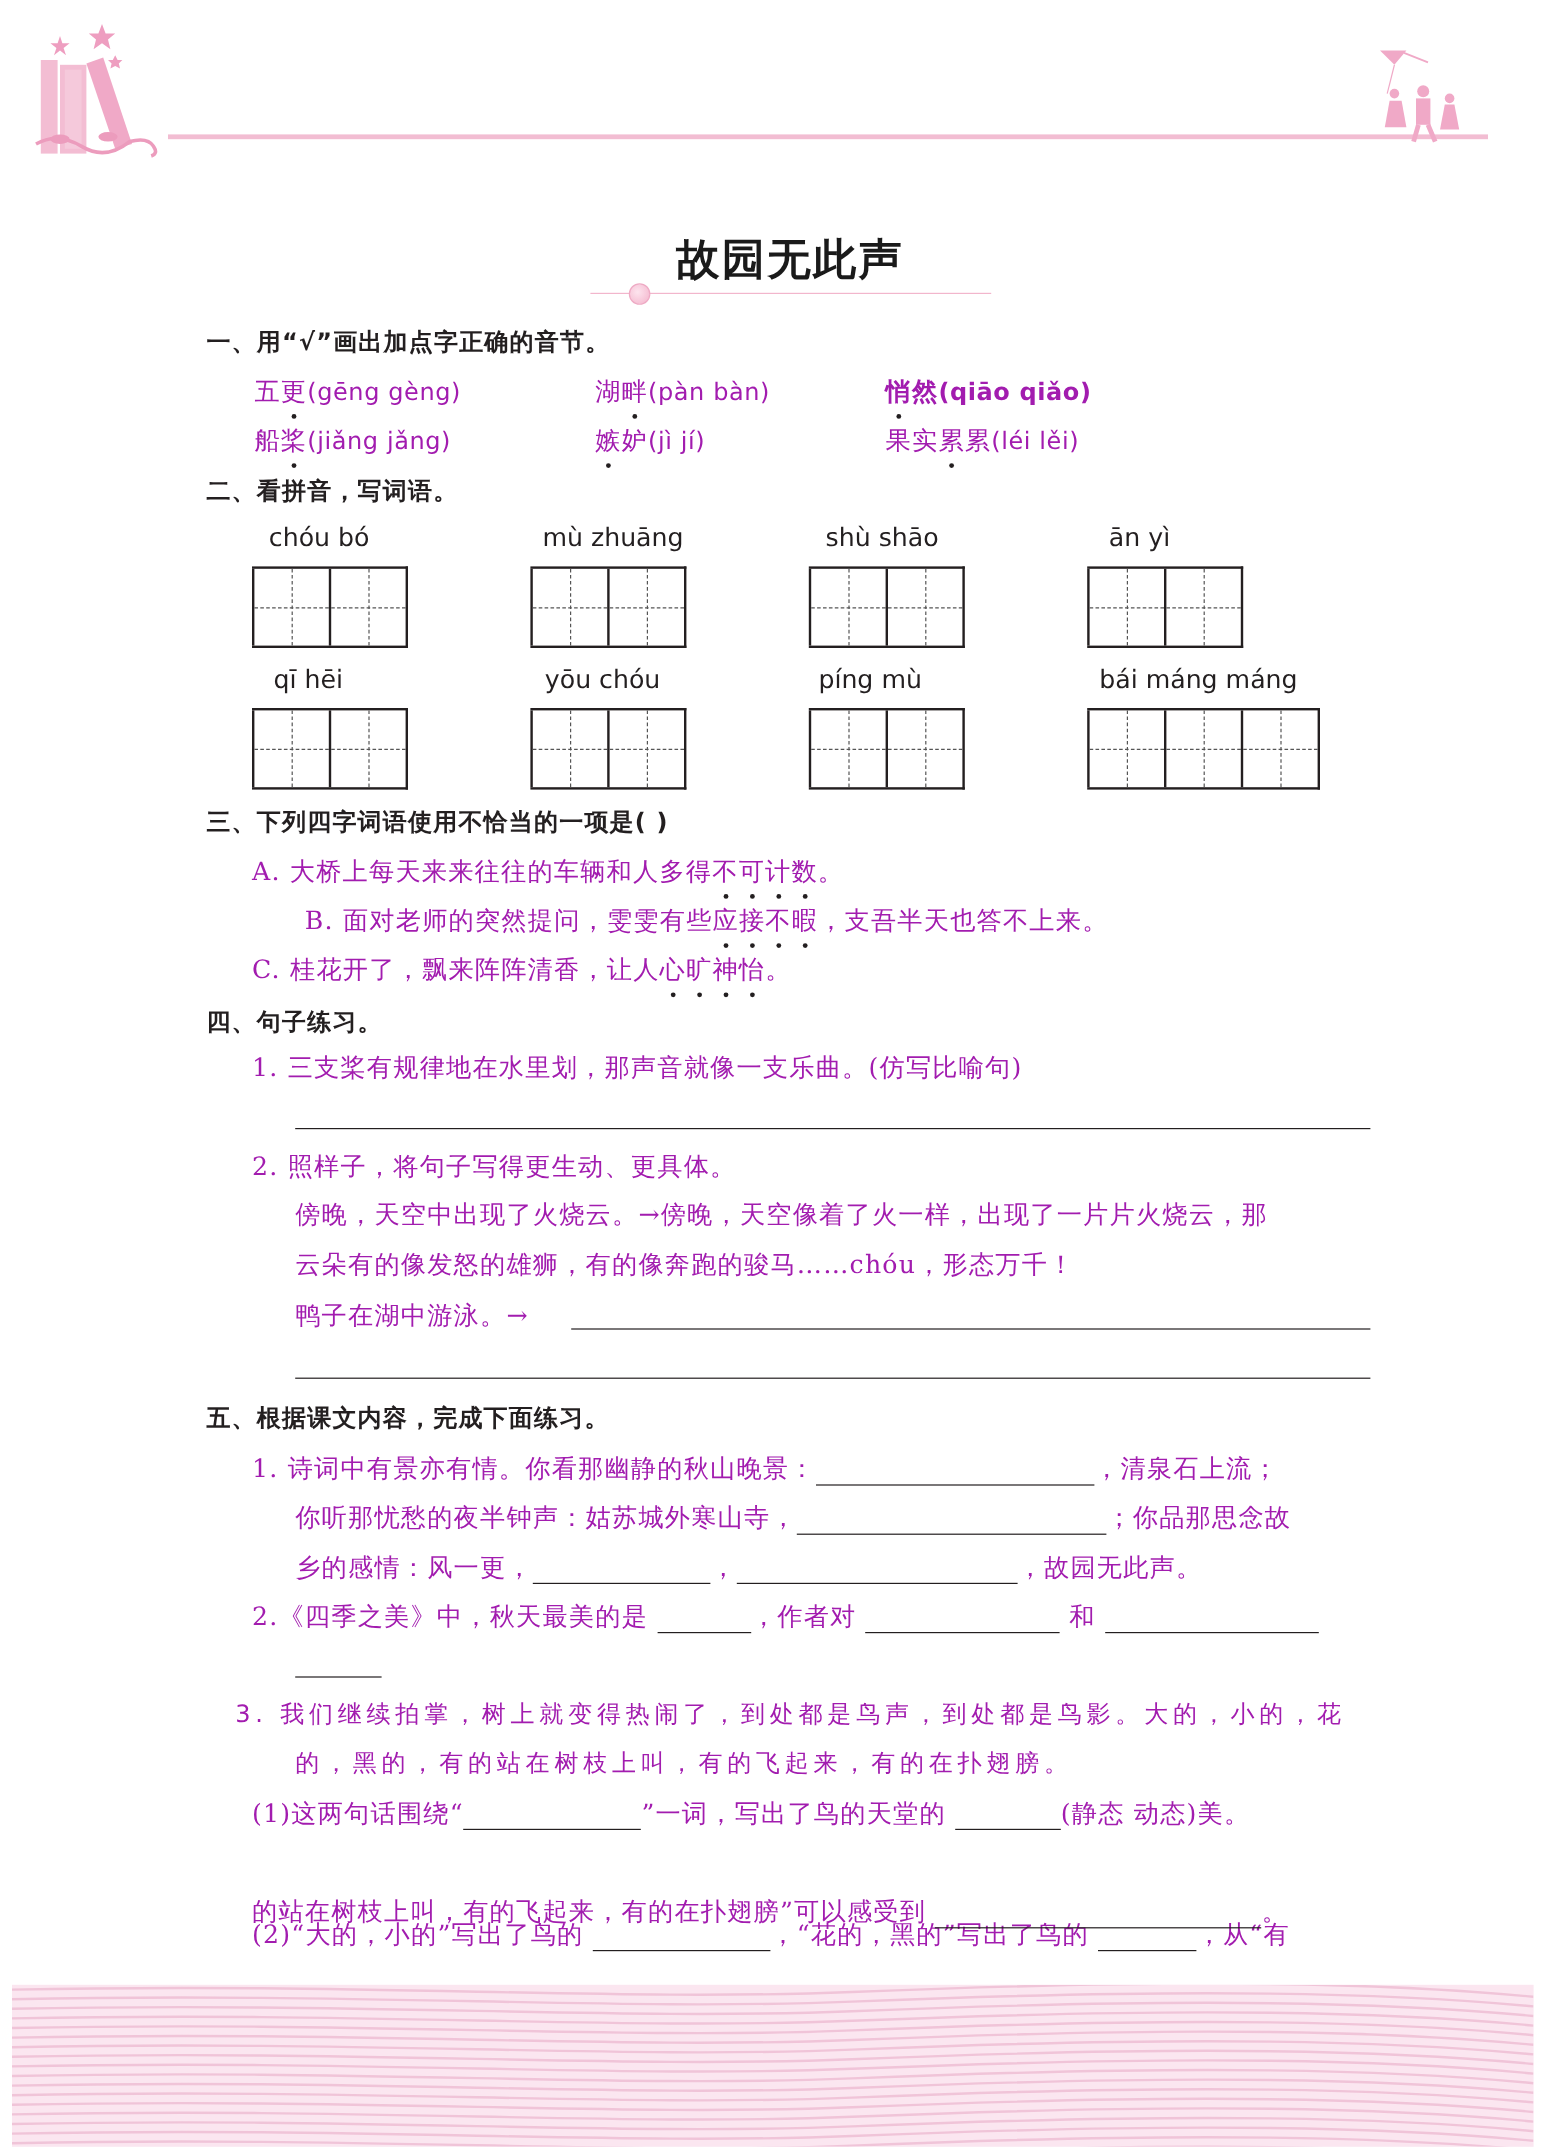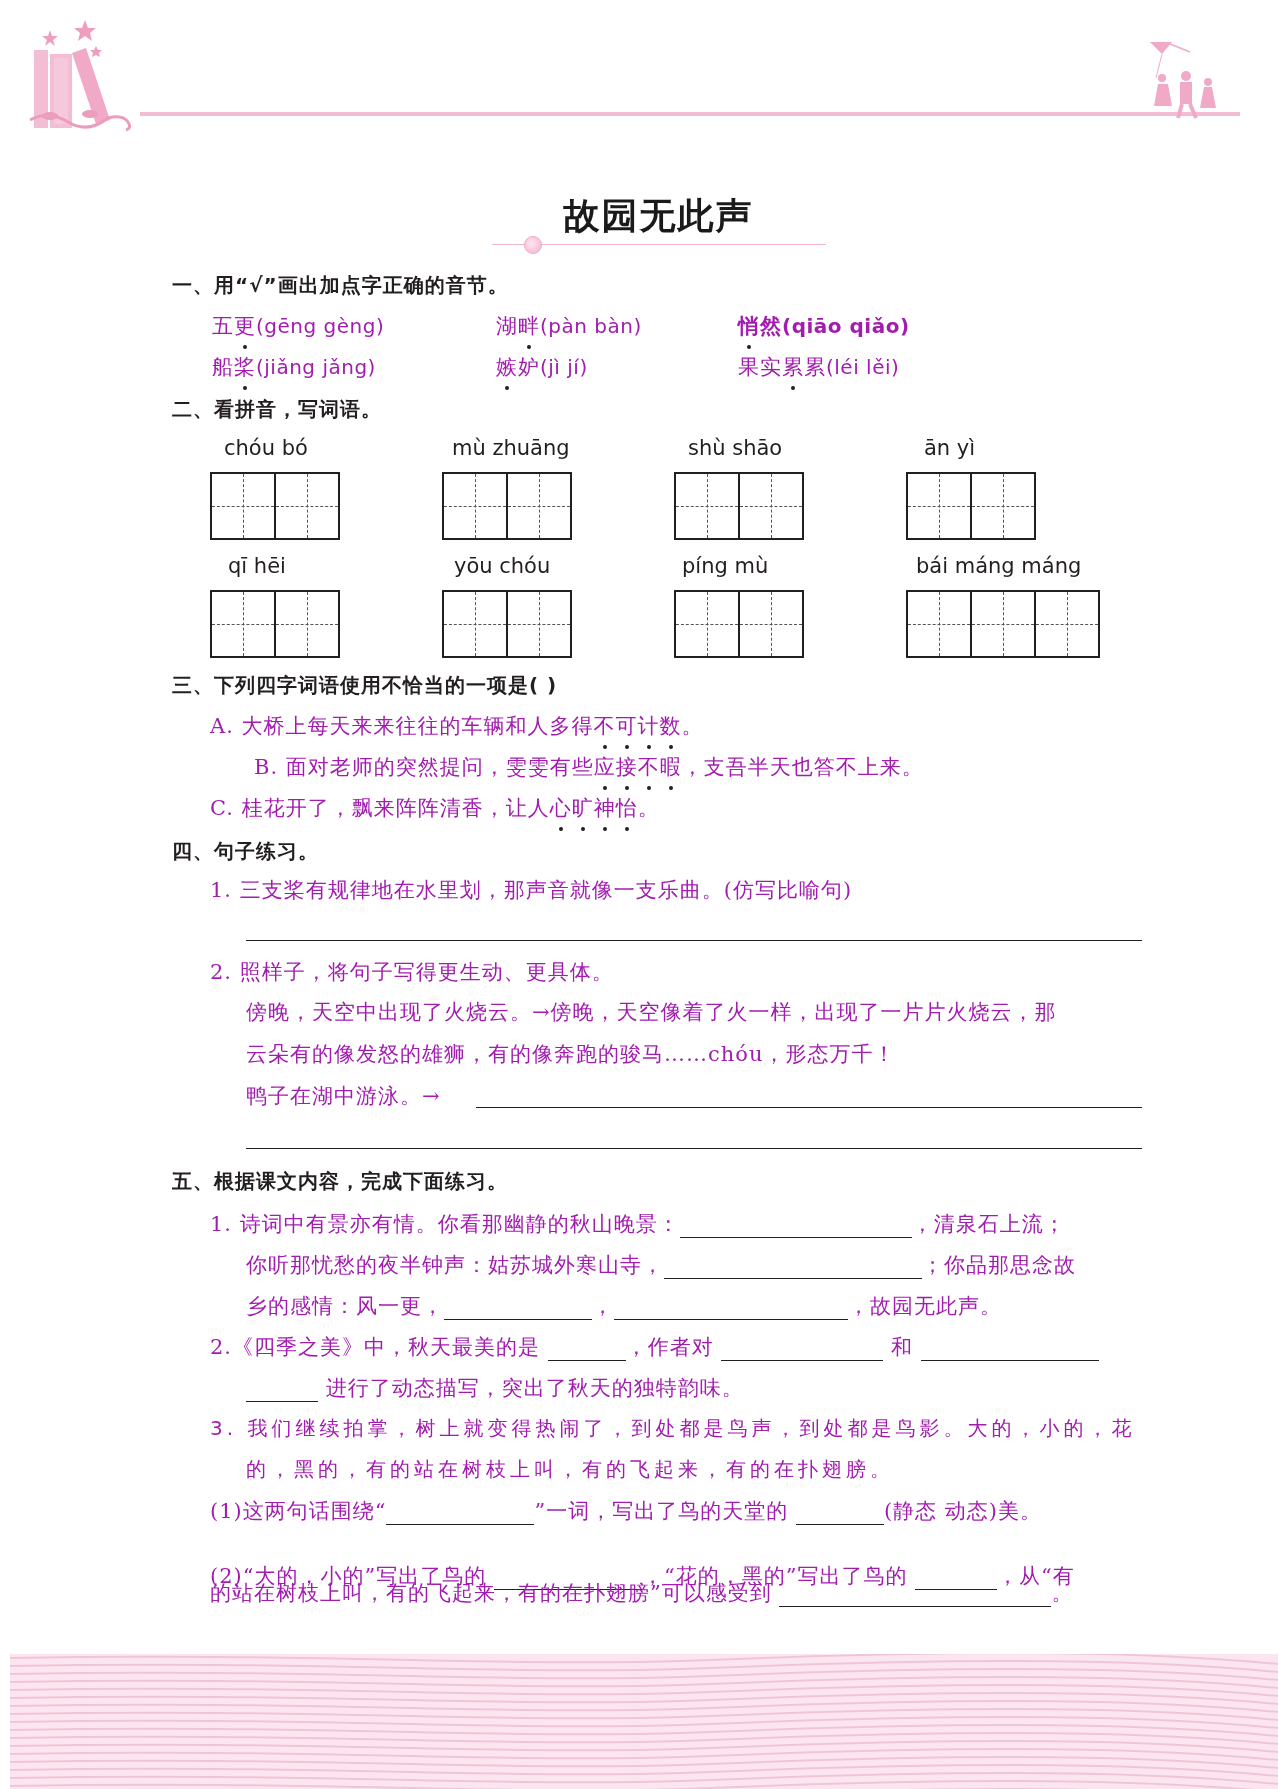--- a/index.html
+++ b/index.html
@@ -191,28 +191,28 @@
 <div class="txt" style="left:246px; top:1251px;">
   <span>你听那忧愁的夜半钟声：姑苏城外寒山寺，</span><span class="ul" style="width:258px;"></span><span>；你品那思念故</span>
 </div>
 <div class="txt" style="left:246px; top:1292px;">
   <span>乡的感情：风一更，</span><span class="ul" style="width:148px;"></span><span>，</span><span class="ul" style="width:234px;"></span><span>，故园无此声。</span>
 </div>
 <div class="txt" style="left:210px; top:1333px;">
   <span>2.《四季之美》中，秋天最美的是</span> <span class="ul" style="width:78px;"></span><span>，作者对</span> <span class="ul" style="width:162px;"></span> <span>和</span> <span class="ul" style="width:178px;"></span>
 </div>
 <div class="txt" style="left:246px; top:1374px;">
-  <span class="ul" style="width:72px;"></span> <span>进行了动态描写，突出了秋天的独特韵味。</span>
-</div>
-<div class="txt" style="left:210px; top:1415px; font-family:'DejaVu Sans','Liberation Sans',sans-serif; font-size:20px; letter-spacing:4px;">3. 我们继续拍掌，树上就变得热闹了，到处都是鸟声，到处都是鸟影。大的，小的，花</div>
+  <span class="ul" style="width:72px;"></span> 
+</div>
+<div class="txt" style="left:196px; top:1415px; font-family:'DejaVu Sans','Liberation Sans',sans-serif; font-size:20px; letter-spacing:4px;">3. 我们继续拍掌，树上就变得热闹了，到处都是鸟声，到处都是鸟影。大的，小的，花</div>
 <div class="txt" style="left:246px; top:1456px; font-family:'DejaVu Sans','Liberation Sans',sans-serif; font-size:20px; letter-spacing:4px;">的，黑的，有的站在树枝上叫，有的飞起来，有的在扑翅膀。</div>
 <div class="txt" style="left:210px; top:1497px;">
   <span>(1)这两句话围绕“</span><span class="ul" style="width:148px;"></span><span>”一词，写出了鸟的天堂的</span> <span class="ul" style="width:88px;"></span><span>(静态   动态)美。</span>
 </div>
-<div class="txt" style="left:210px; top:1562px;">
+<div class="txt" style="left:210px; top:1598px;">
   <span>(2)“大的，小的”写出了鸟的</span> <span class="ul" style="width:148px;"></span><span>，“花的，黑的”写出了鸟的</span> <span class="ul" style="width:82px;"></span><span>，从“有</span>
 </div>
 <div class="txt" style="left:210px; top:1579px;">
   <span>的站在树枝上叫，有的飞起来，有的在扑翅膀”可以感受到</span> <span class="ul" style="width:272px;"></span><span>。</span>
 </div>
 
 <div class="footer">
   <svg width="1268" height="135" id="waves">
       <path d="M0 4 C 300 -2, 500 14, 700 6 S 1100 -6, 1268 10" stroke="#f0c4d8" stroke-width="2" fill="none"></path>
       <path d="M0 12 C 300 6, 500 22, 700 14 S 1100 2, 1268 18" stroke="#f0c4d8" stroke-width="2" fill="none"></path>

